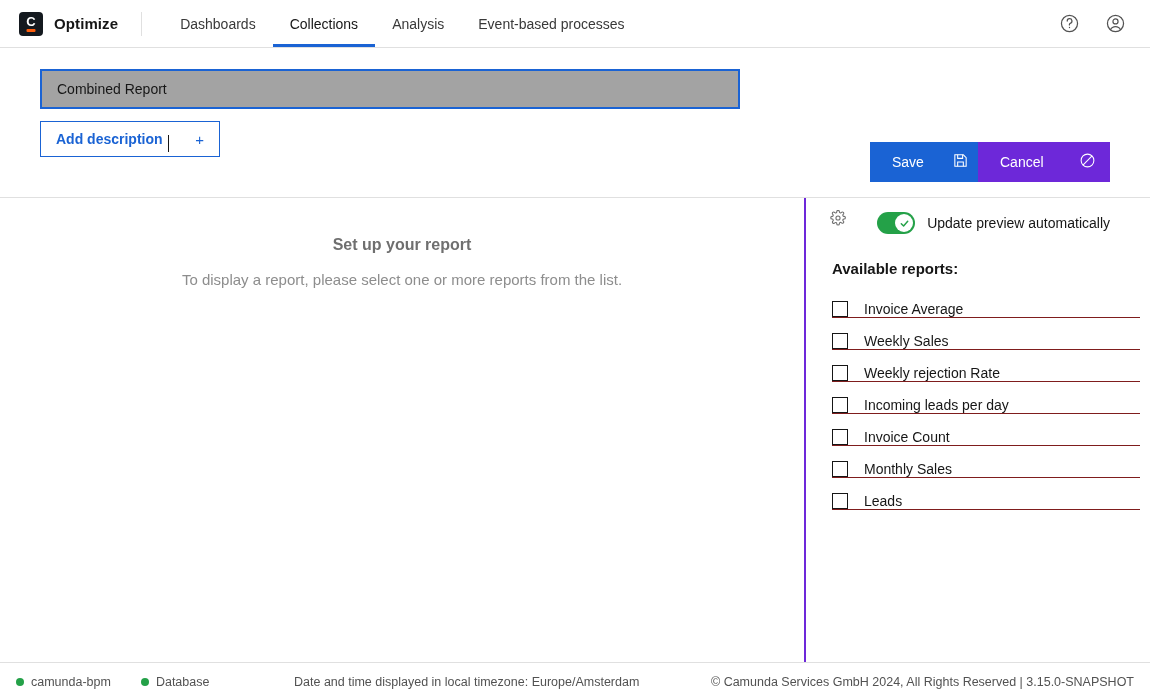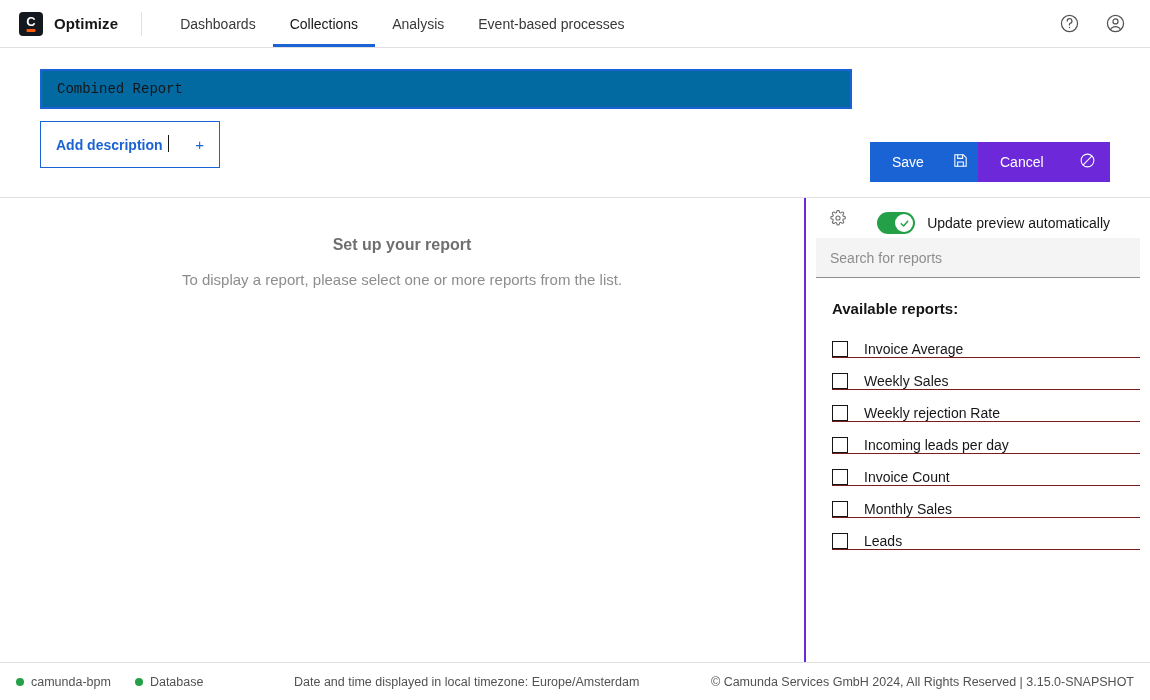--- a/index.html
+++ b/index.html
@@ -105,43 +105,43 @@
     color: #525252;
   }
 
   
   .titlebar {
     padding: 21px 40px 0 40px;
     position: relative;
     height: 149px;
   }
   .name-input {
-    width: 812px;
+    width: 700px;
     height: 40px;
-    background: #0369a1;
+    background: #a3a3a3;
     border: 2px solid #1a63d4;
     padding: 0 15px;
     font-size: 14px;
-    font-family: Liberation Mono, monospace;
+    font-family: Liberation Sans, sans-serif;
     color: #161616;
     outline: none;
     display: block;
   }
   .caret {
     position: absolute;
     left: 168px;
     top: 87px;
     width: 1px;
     height: 17px;
     background: #161616;
   }
   .add-desc {
     margin-top: 12px;
     width: 180px;
-    height: 47px;
+    height: 36px;
     border: 1px solid #1a63d4;
     background: #ffffff;
     color: #1a63d4;
     font-size: 14px;
     font-weight: bold;
     font-family: "Liberation Sans", sans-serif;
     display: flex;
     align-items: center;
     justify-content: space-between;
     padding: 0 15px;
@@ -280,21 +280,21 @@
     border-top: 1px solid #e0e0e0;
     display: flex;
     align-items: center;
     position: relative;
     font-size: 12.5px;
     color: #525252;
   }
   .conn-group {
     display: flex;
     align-items: center;
-    gap: 24px;
+    gap: 30px;
     padding-left: 16px;
   }
   .conn { display: flex; align-items: center; gap: 7px; }
   .dot { width: 8px; height: 8px; border-radius: 50%; background: #24a148; }
   .tz-note { position: absolute; left: 294px; }
   .copyright { position: absolute; right: 16px; }
 </style>
 </head>
 <body>
 
@@ -394,23 +394,20 @@
   <div class="side-panel">
     <div class="side-toolbar">
       <span class="gear-btn">
         <svg width="16" height="16" viewBox="0 0 24 24" fill="none" stroke="#6f6f6f" stroke-width="1.6">
           <circle cx="12" cy="12" r="3.1"></circle>
           <path d="M19.4 14.5a1.6 1.6 0 0 0 .3 1.8l.1.1a2 2 0 1 1-2.8 2.8l-.1-.1a1.6 1.6 0 0 0-1.8-.3 1.6 1.6 0 0 0-1 1.5v.2a2 2 0 1 1-4 0v-.1a1.6 1.6 0 0 0-1-1.5 1.6 1.6 0 0 0-1.8.3l-.1.1a2 2 0 1 1-2.8-2.8l.1-.1a1.6 1.6 0 0 0 .3-1.8 1.6 1.6 0 0 0-1.5-1h-.2a2 2 0 1 1 0-4h.1a1.6 1.6 0 0 0 1.5-1 1.6 1.6 0 0 0-.3-1.8l-.1-.1a2 2 0 1 1 2.8-2.8l.1.1a1.6 1.6 0 0 0 1.8.3h.1a1.6 1.6 0 0 0 1-1.5v-.2a2 2 0 1 1 4 0v.1a1.6 1.6 0 0 0 1 1.5 1.6 1.6 0 0 0 1.8-.3l.1-.1a2 2 0 1 1 2.8 2.8l-.1.1a1.6 1.6 0 0 0-.3 1.8v.1a1.6 1.6 0 0 0 1.5 1h.2a2 2 0 1 1 0 4h-.1a1.6 1.6 0 0 0-1.5 1z"></path>
         </svg>
       </span>
     </div>
 
-    <div class="search-row">
-      <input class="search-input" placeholder="Search for reports" value="" style="">
-    </div>
 
     <div class="avail-title">Available reports:</div>
 
     <div class="report-list">
       <div class="report-item">
         <span class="checkbox"></span>
         <span class="report-label">Invoice Average</span>
       </div>
       <div class="report-item">
         <span class="checkbox"></span>

